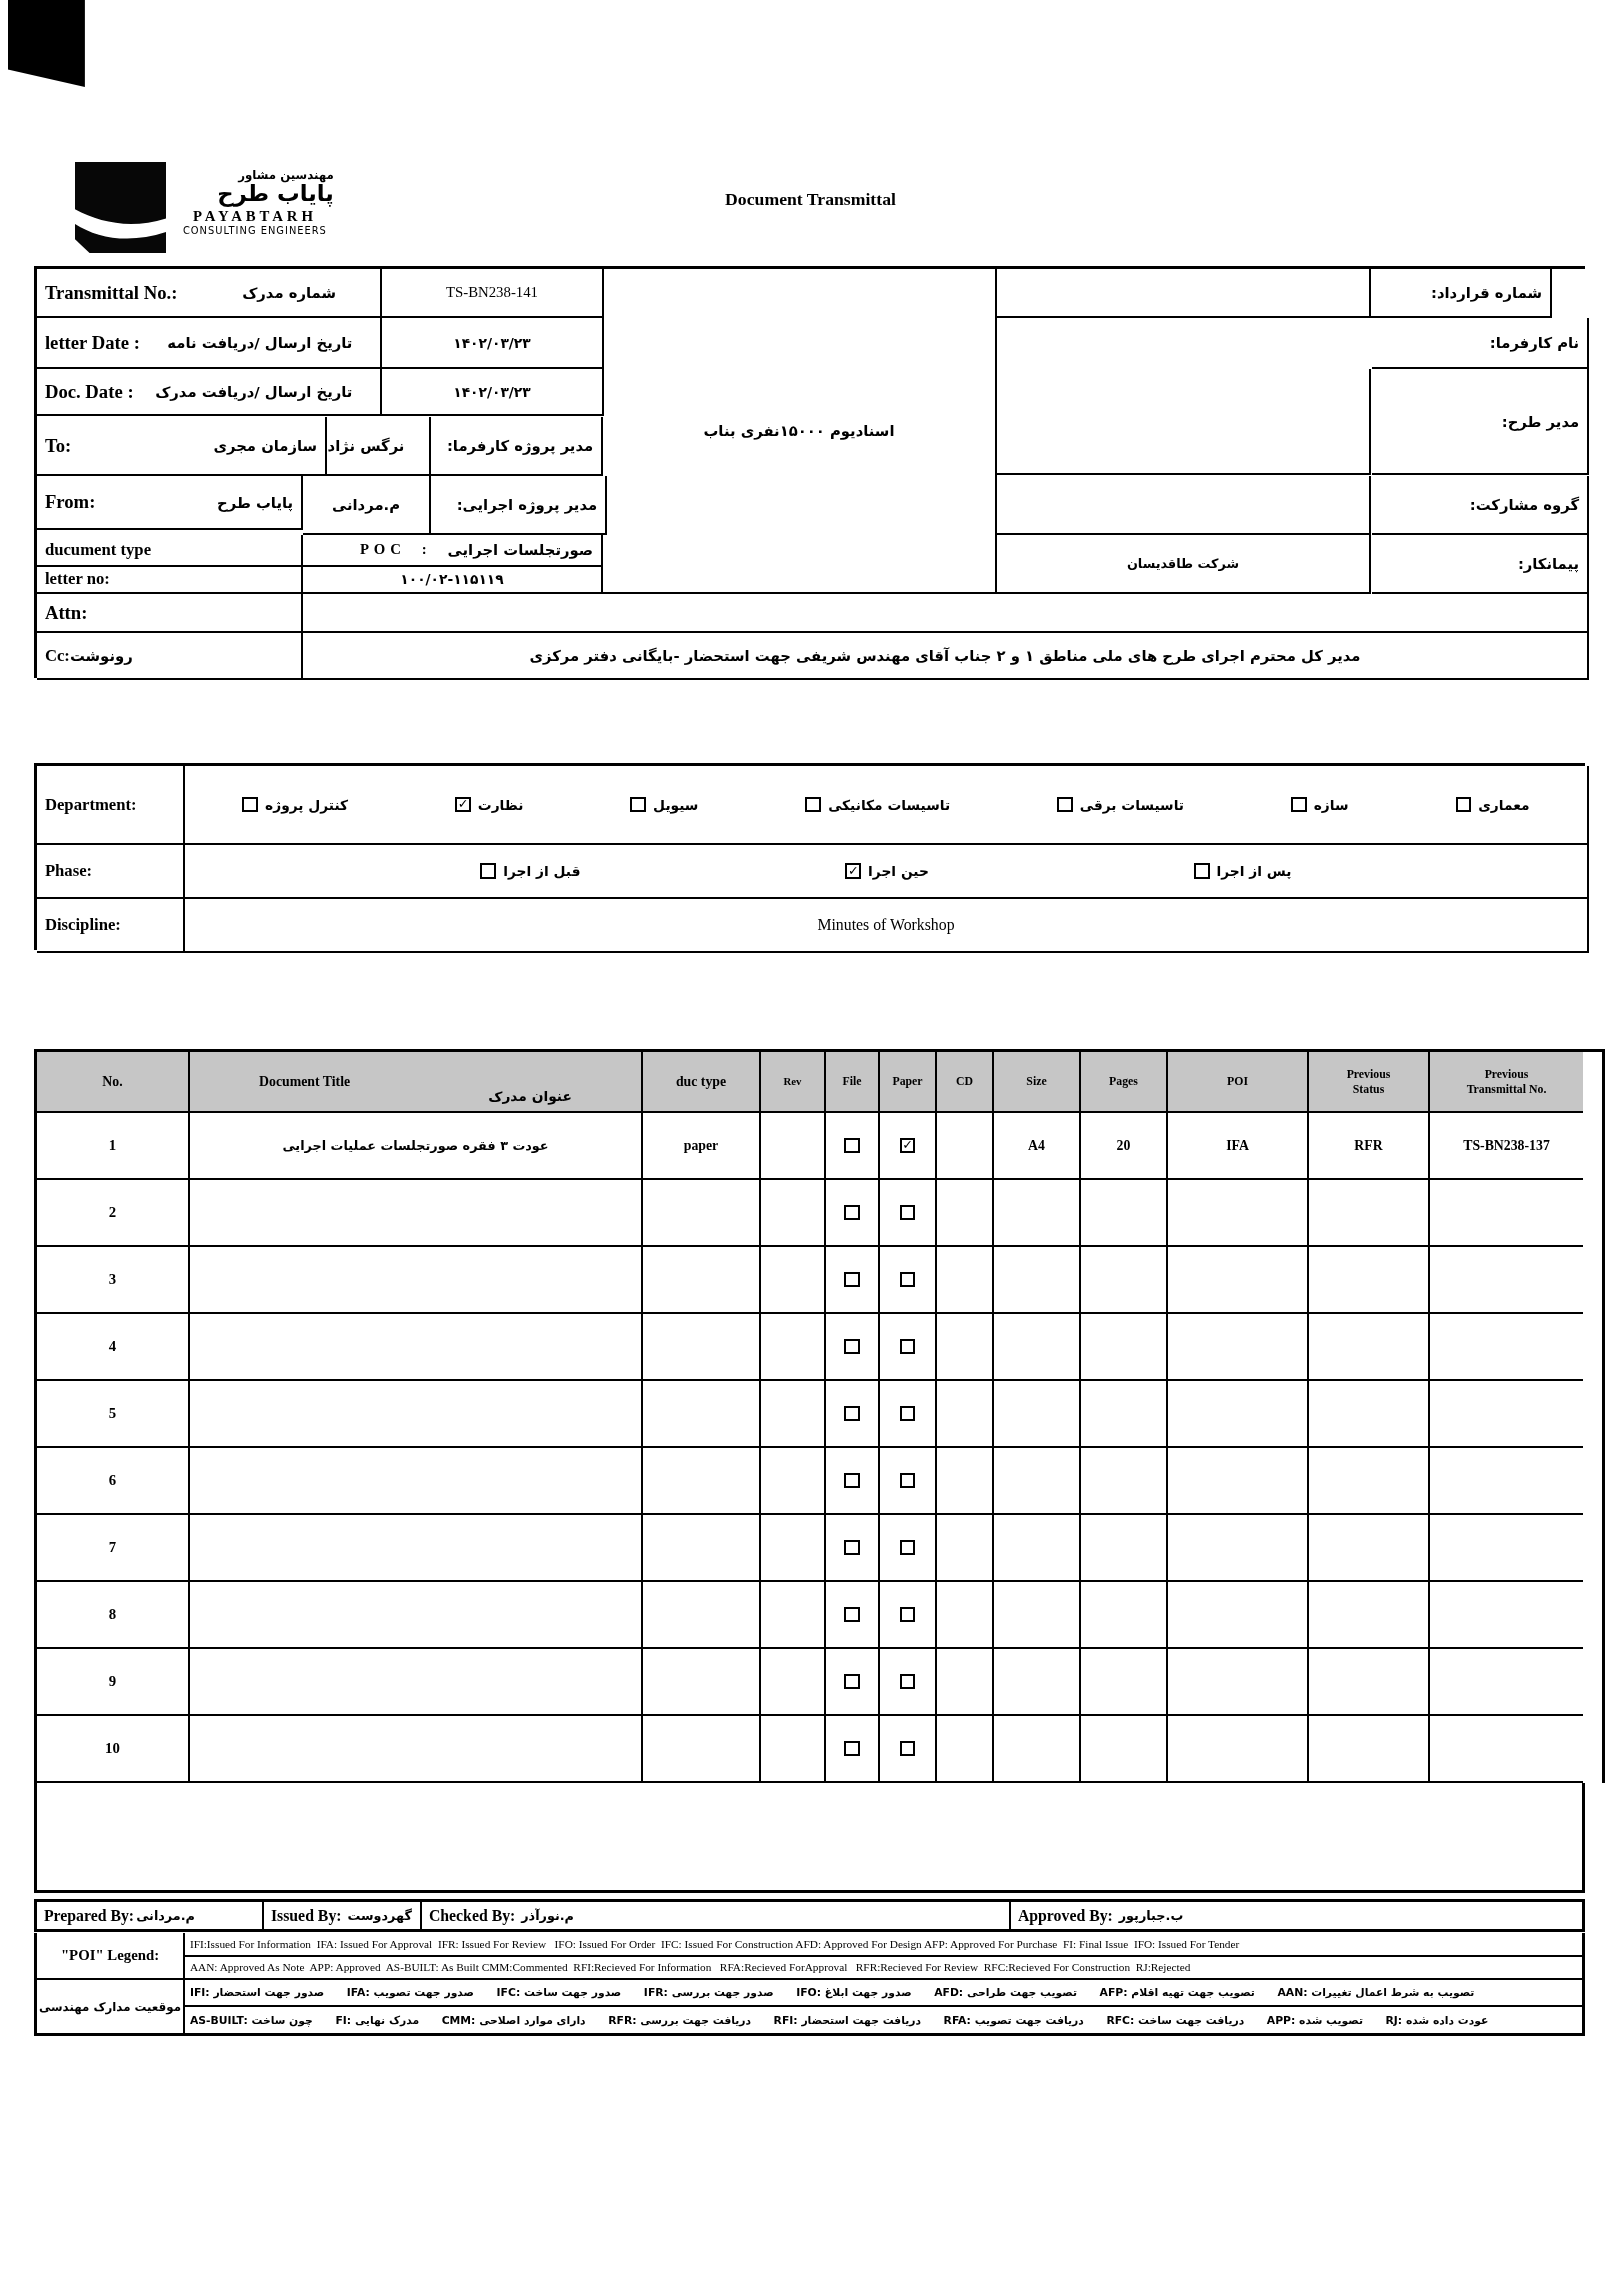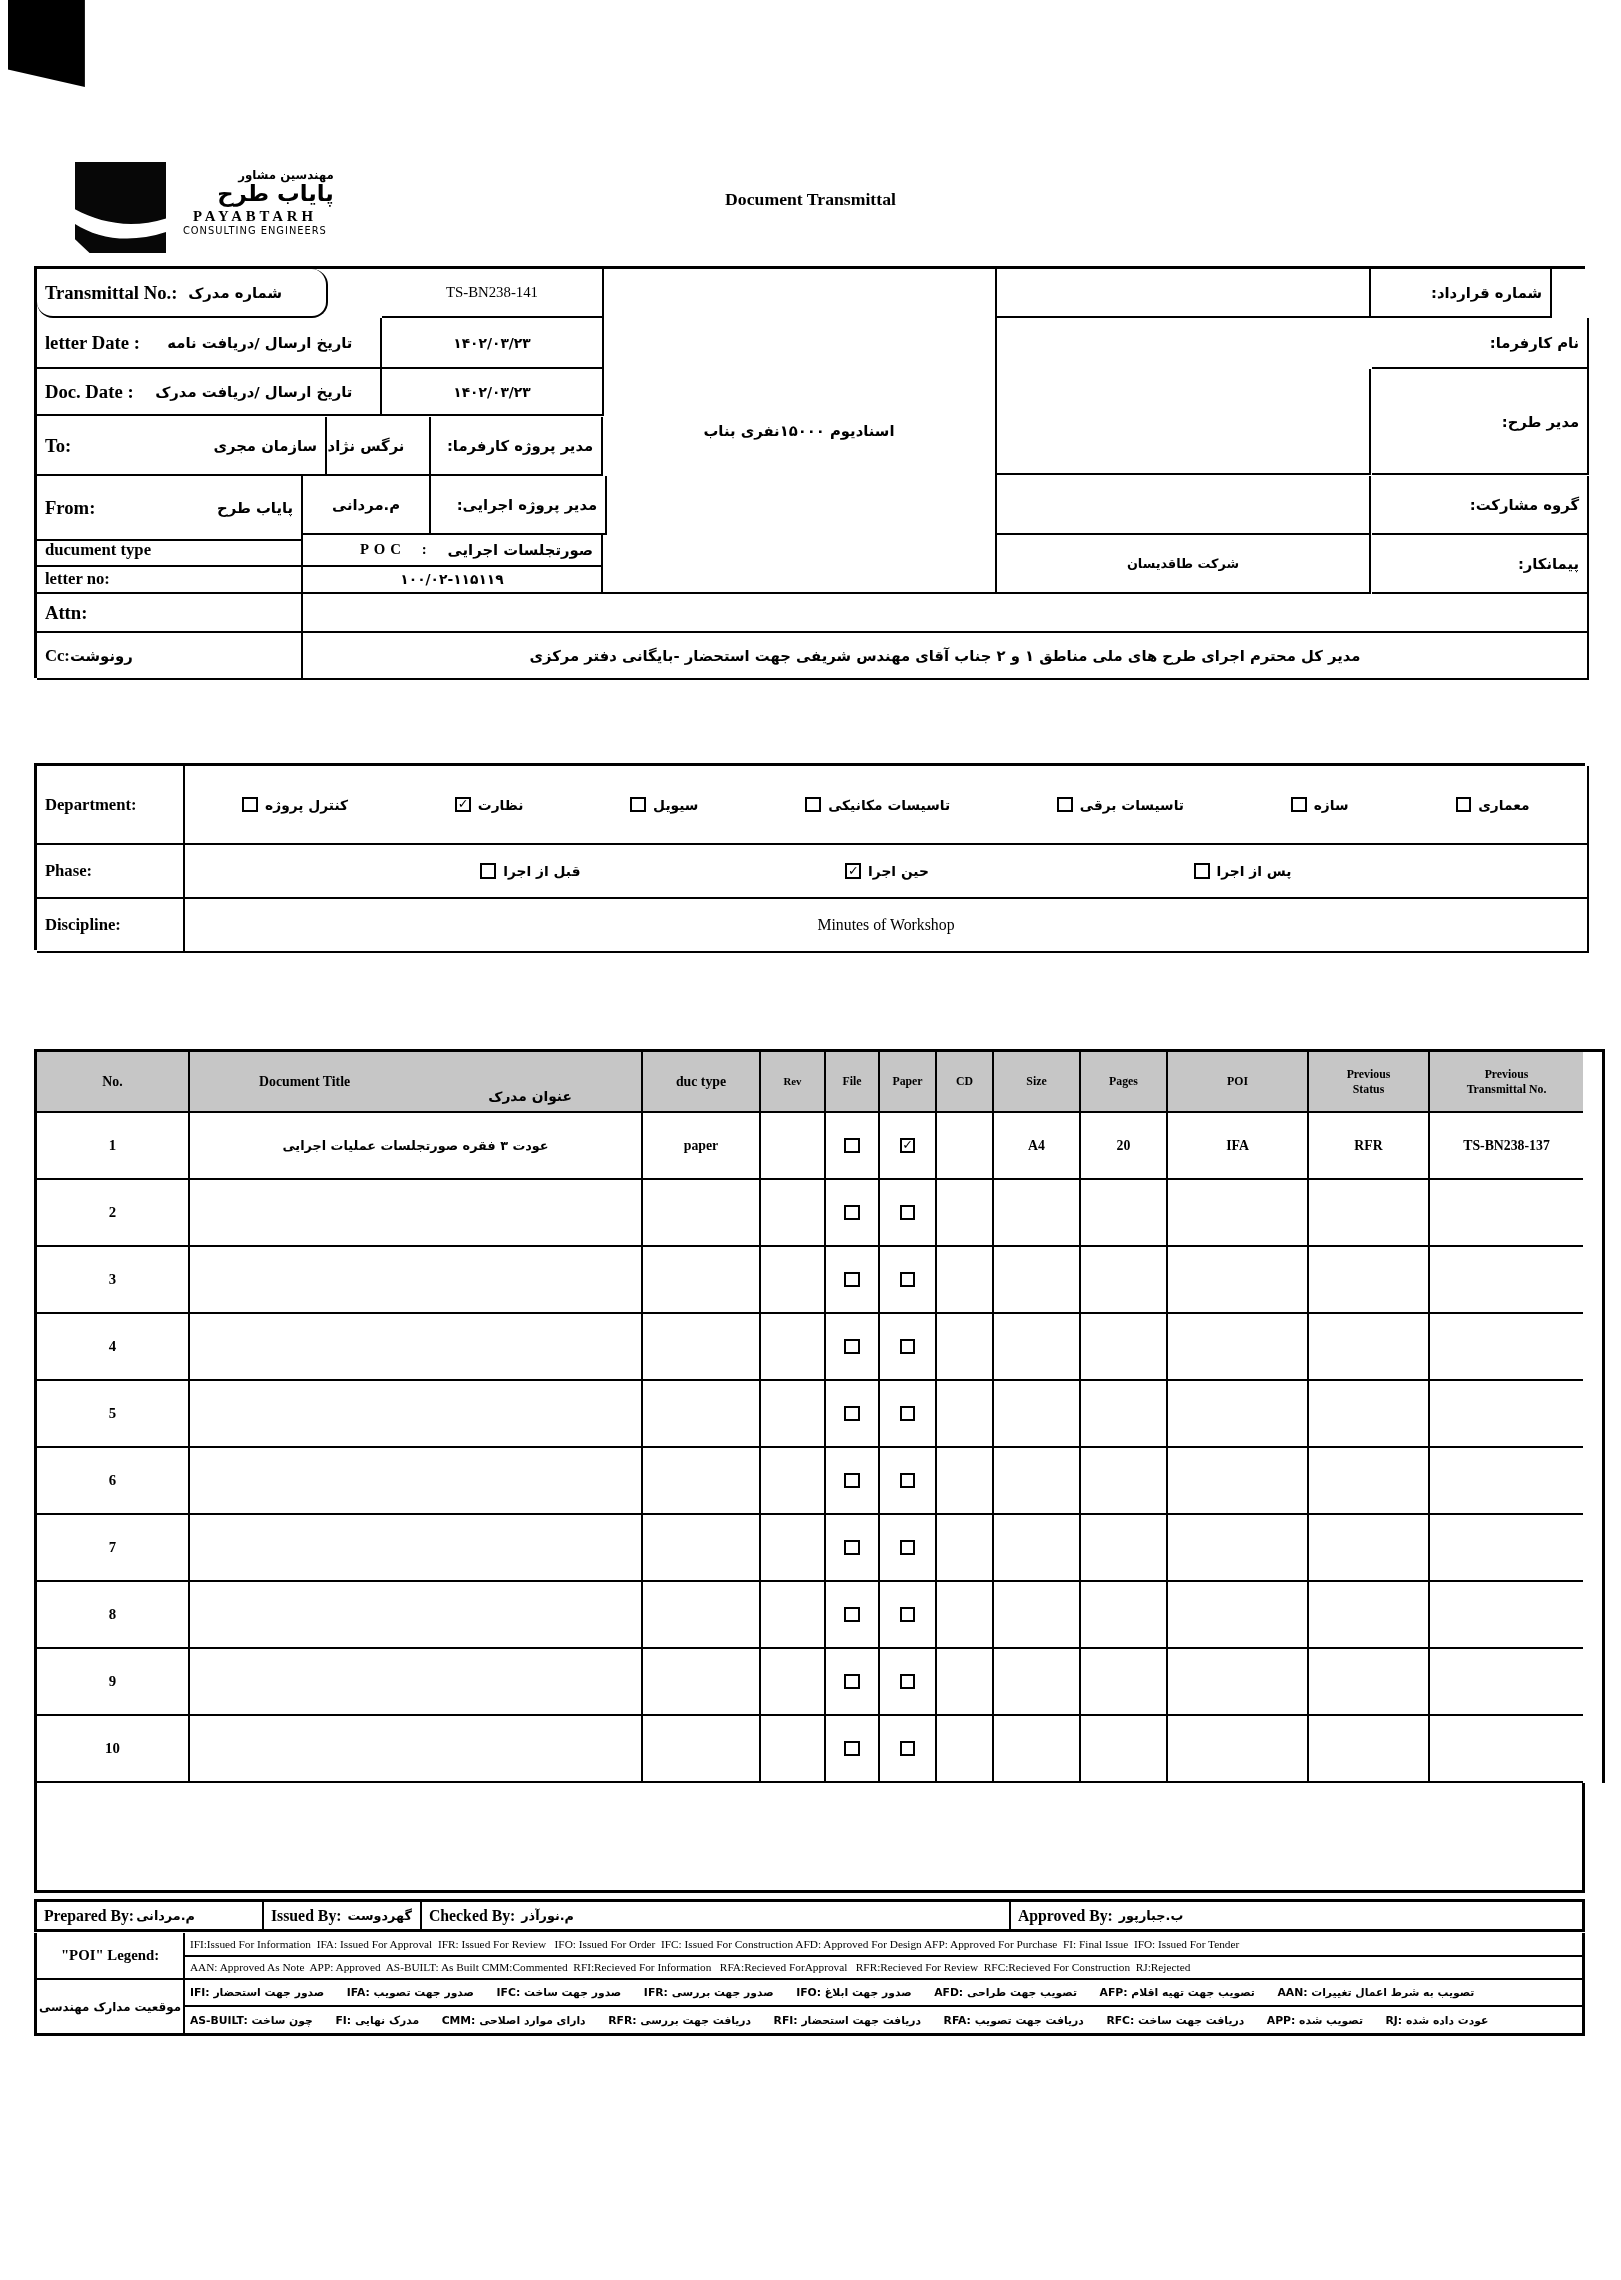--- a/index.html
+++ b/index.html
@@ -93,21 +93,21 @@
       <div class="logo-fa-small">مهندسین مشاور</div>
       <div class="logo-fa-large">پایاب طرح</div>
       <div class="logo-en">PAYABTARH</div>
       <div class="logo-en-sub">CONSULTING ENGINEERS</div>
     </div>
   </div>
 
   <div class="doc-title lat">Document Transmittal</div>
 
   <div class="atable" style="left:34px;top:266px;width:1551px;height:412px;">
-    <div class="c between" style="left:0;top:0;width:291px;height:49px;padding-right:44px;border-radius:16px;">
+    <div class="c between" style="left:0;top:0;width:345px;height:49px;padding-right:44px;">
       <span class="lat b fs19">Transmittal No.:</span>
       <span class="fa">شماره مدرک</span>
     </div>
     <div class="c center lat fs15" style="left:345px;top:0;width:222px;height:49px;">TS-BN238-141</div>
 
     <div class="c between" style="left:0;top:49px;width:345px;height:51px;padding-right:27.6px;">
       <span class="lat b fs19">letter Date :</span>
       <span class="fa">تاریخ ارسال /دریافت نامه</span>
     </div>
     <div class="c center fs14 b ltr" style="left:345px;top:49px;width:222px;height:51px;">۱۴۰۲/۰۳/۲۳</div>
@@ -118,21 +118,21 @@
     </div>
     <div class="c center fs14 b ltr" style="left:345px;top:100px;width:222px;height:47px;">۱۴۰۲/۰۳/۲۳</div>
 
     <div class="c between" style="left:0;top:148px;width:290px;height:59px;">
       <span class="lat b fs19">To:</span>
       <span class="fa">سازمان مجری</span>
     </div>
     <div class="c center fa fs14" style="left:266px;top:148px;width:128px;height:59px;">نرگس نژاد</div>
     <div class="c right fa" dir="rtl" style="left:394px;top:148px;width:172px;height:59px;justify-content:flex-start;">مدیر پروژه کارفرما:</div>
 
-    <div class="c between" style="left:0;top:207px;width:266px;height:65px;">
+    <div class="c between" style="left:0;top:207px;width:266px;height:54px;">
       <span class="lat b fs19">From:</span>
       <span class="fa">پایاب طرح</span>
     </div>
     <div class="c center fa fs14" style="left:266px;top:207px;width:128px;height:59px;">م.مردانی</div>
     <div class="c right fa" dir="rtl" style="left:394px;top:207px;width:176px;height:59px;justify-content:flex-start;">مدیر پروژه اجرایی:</div>
 
     <div class="c" style="left:0;top:266px;width:266px;height:31.5px;">
       <span class="lat b fs17">ducument type</span>
     </div>
     <div class="c" style="left:266px;top:266px;width:300px;height:31.5px;">

